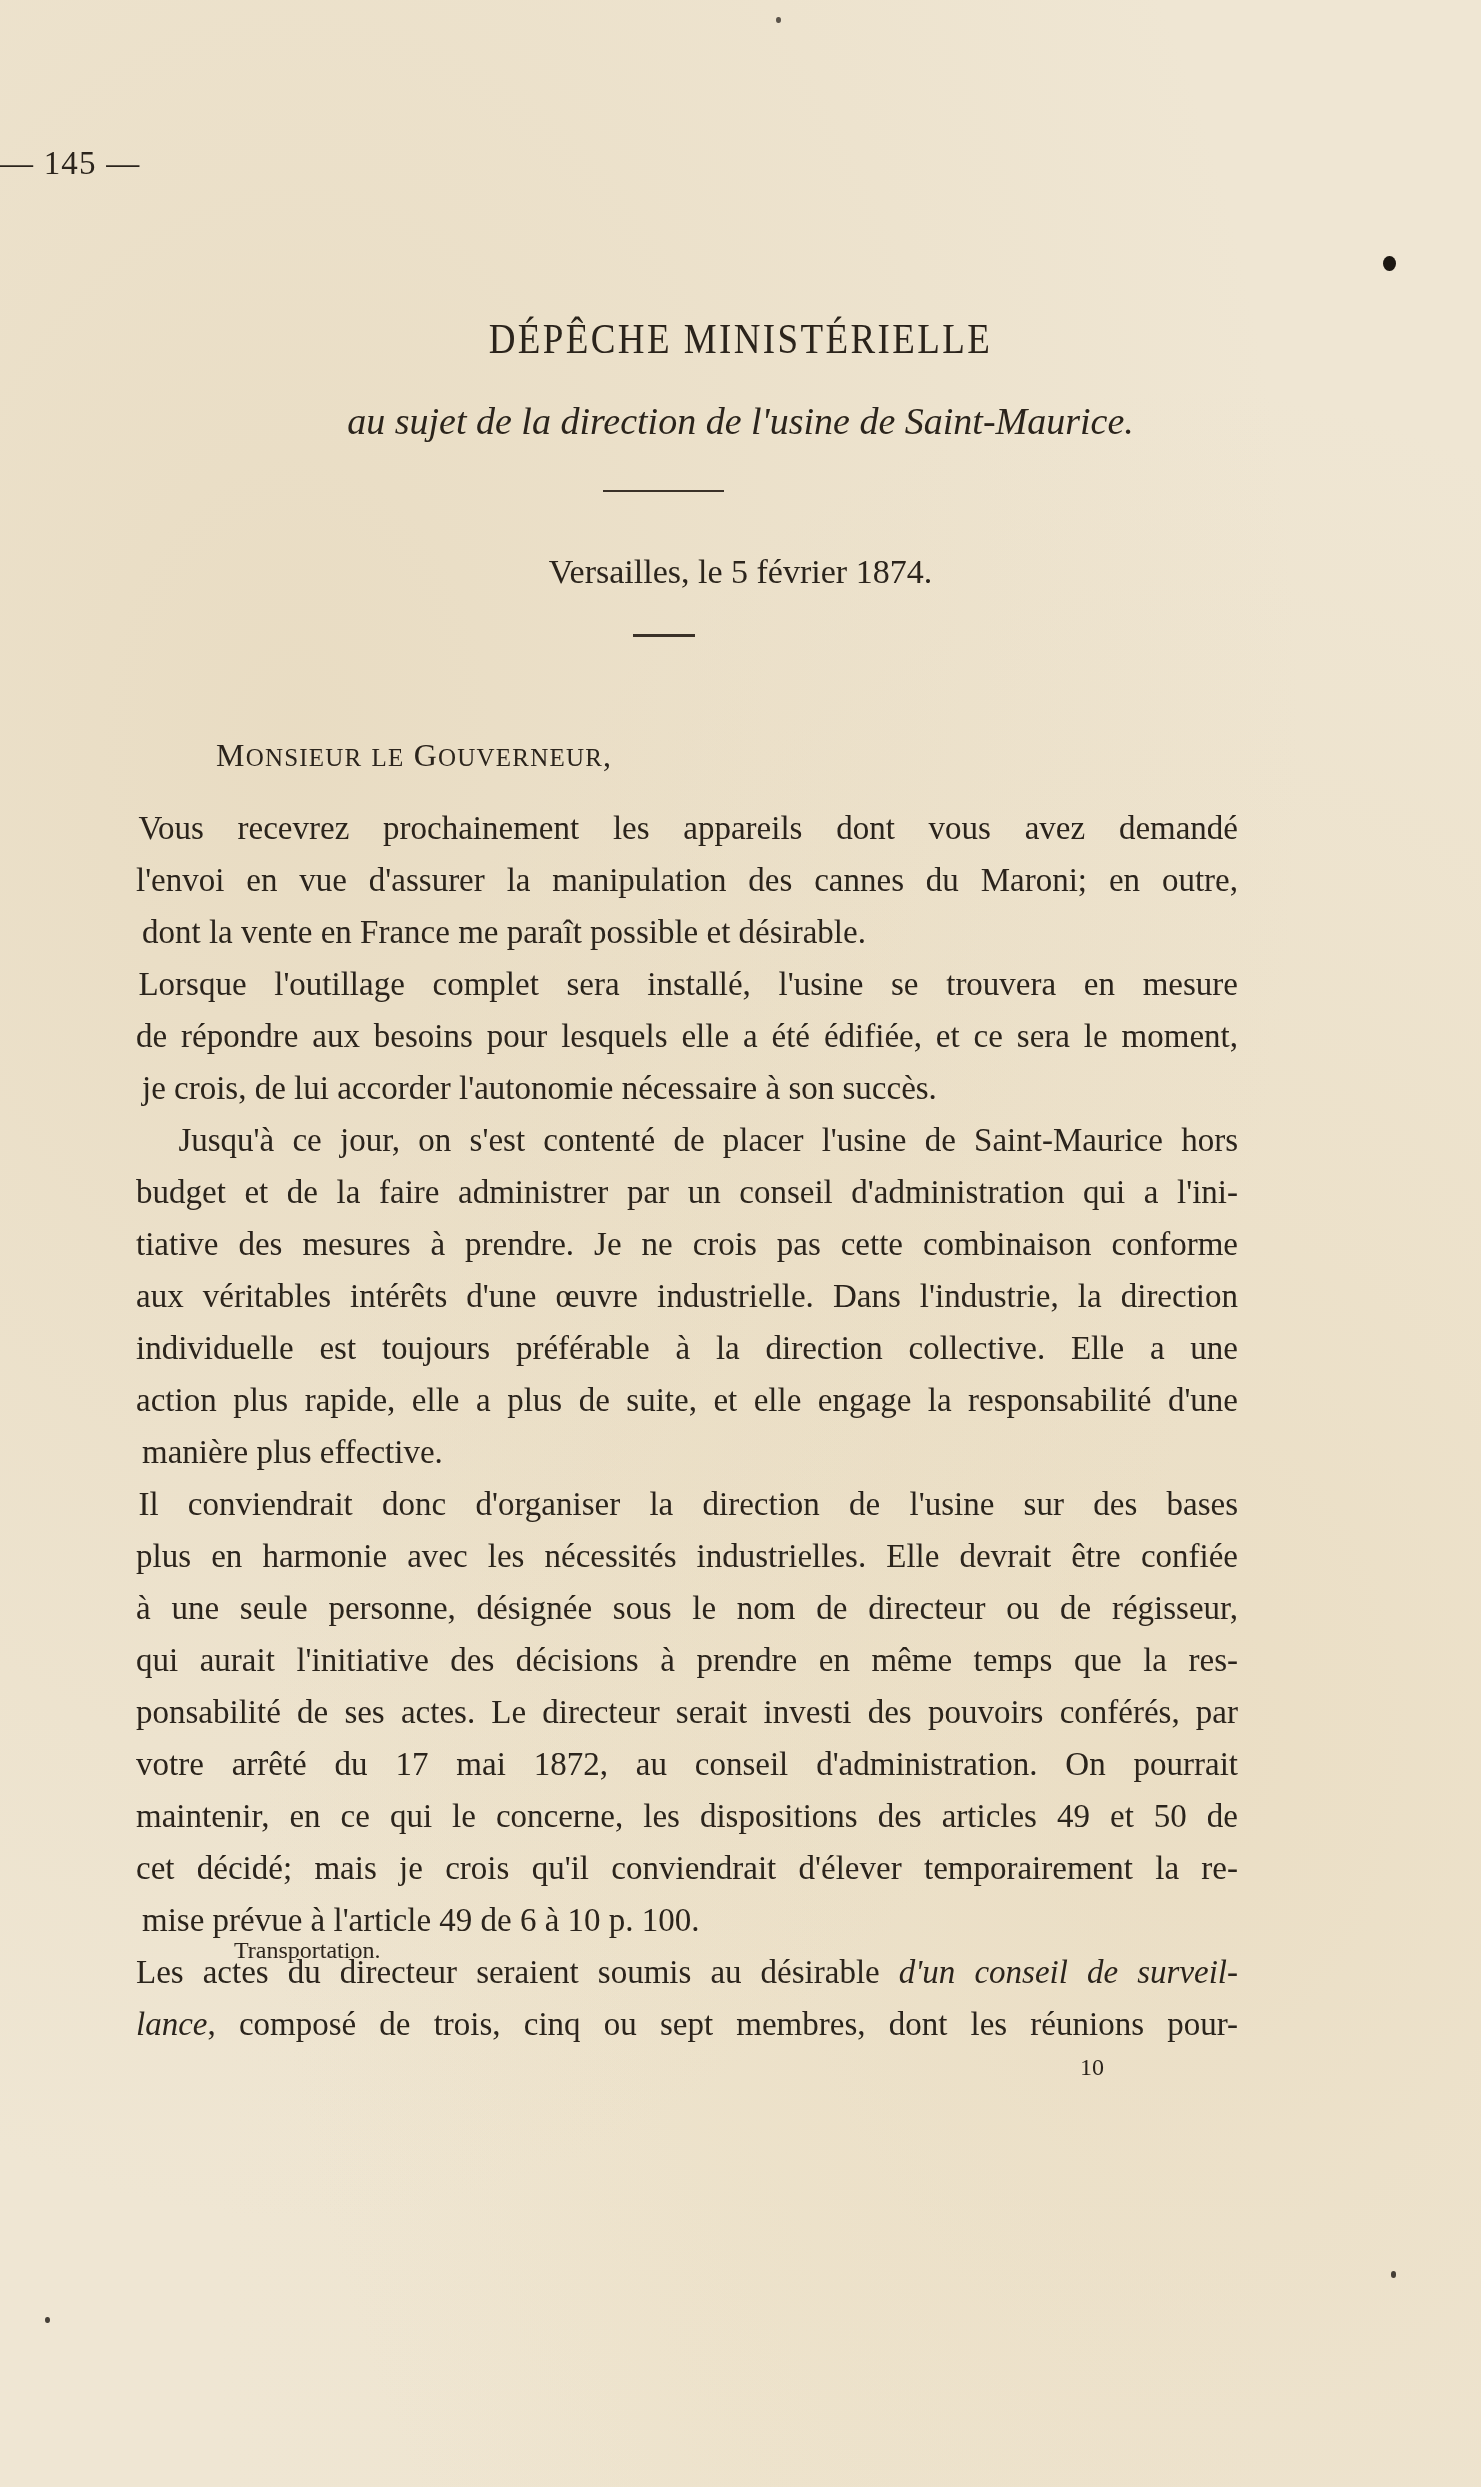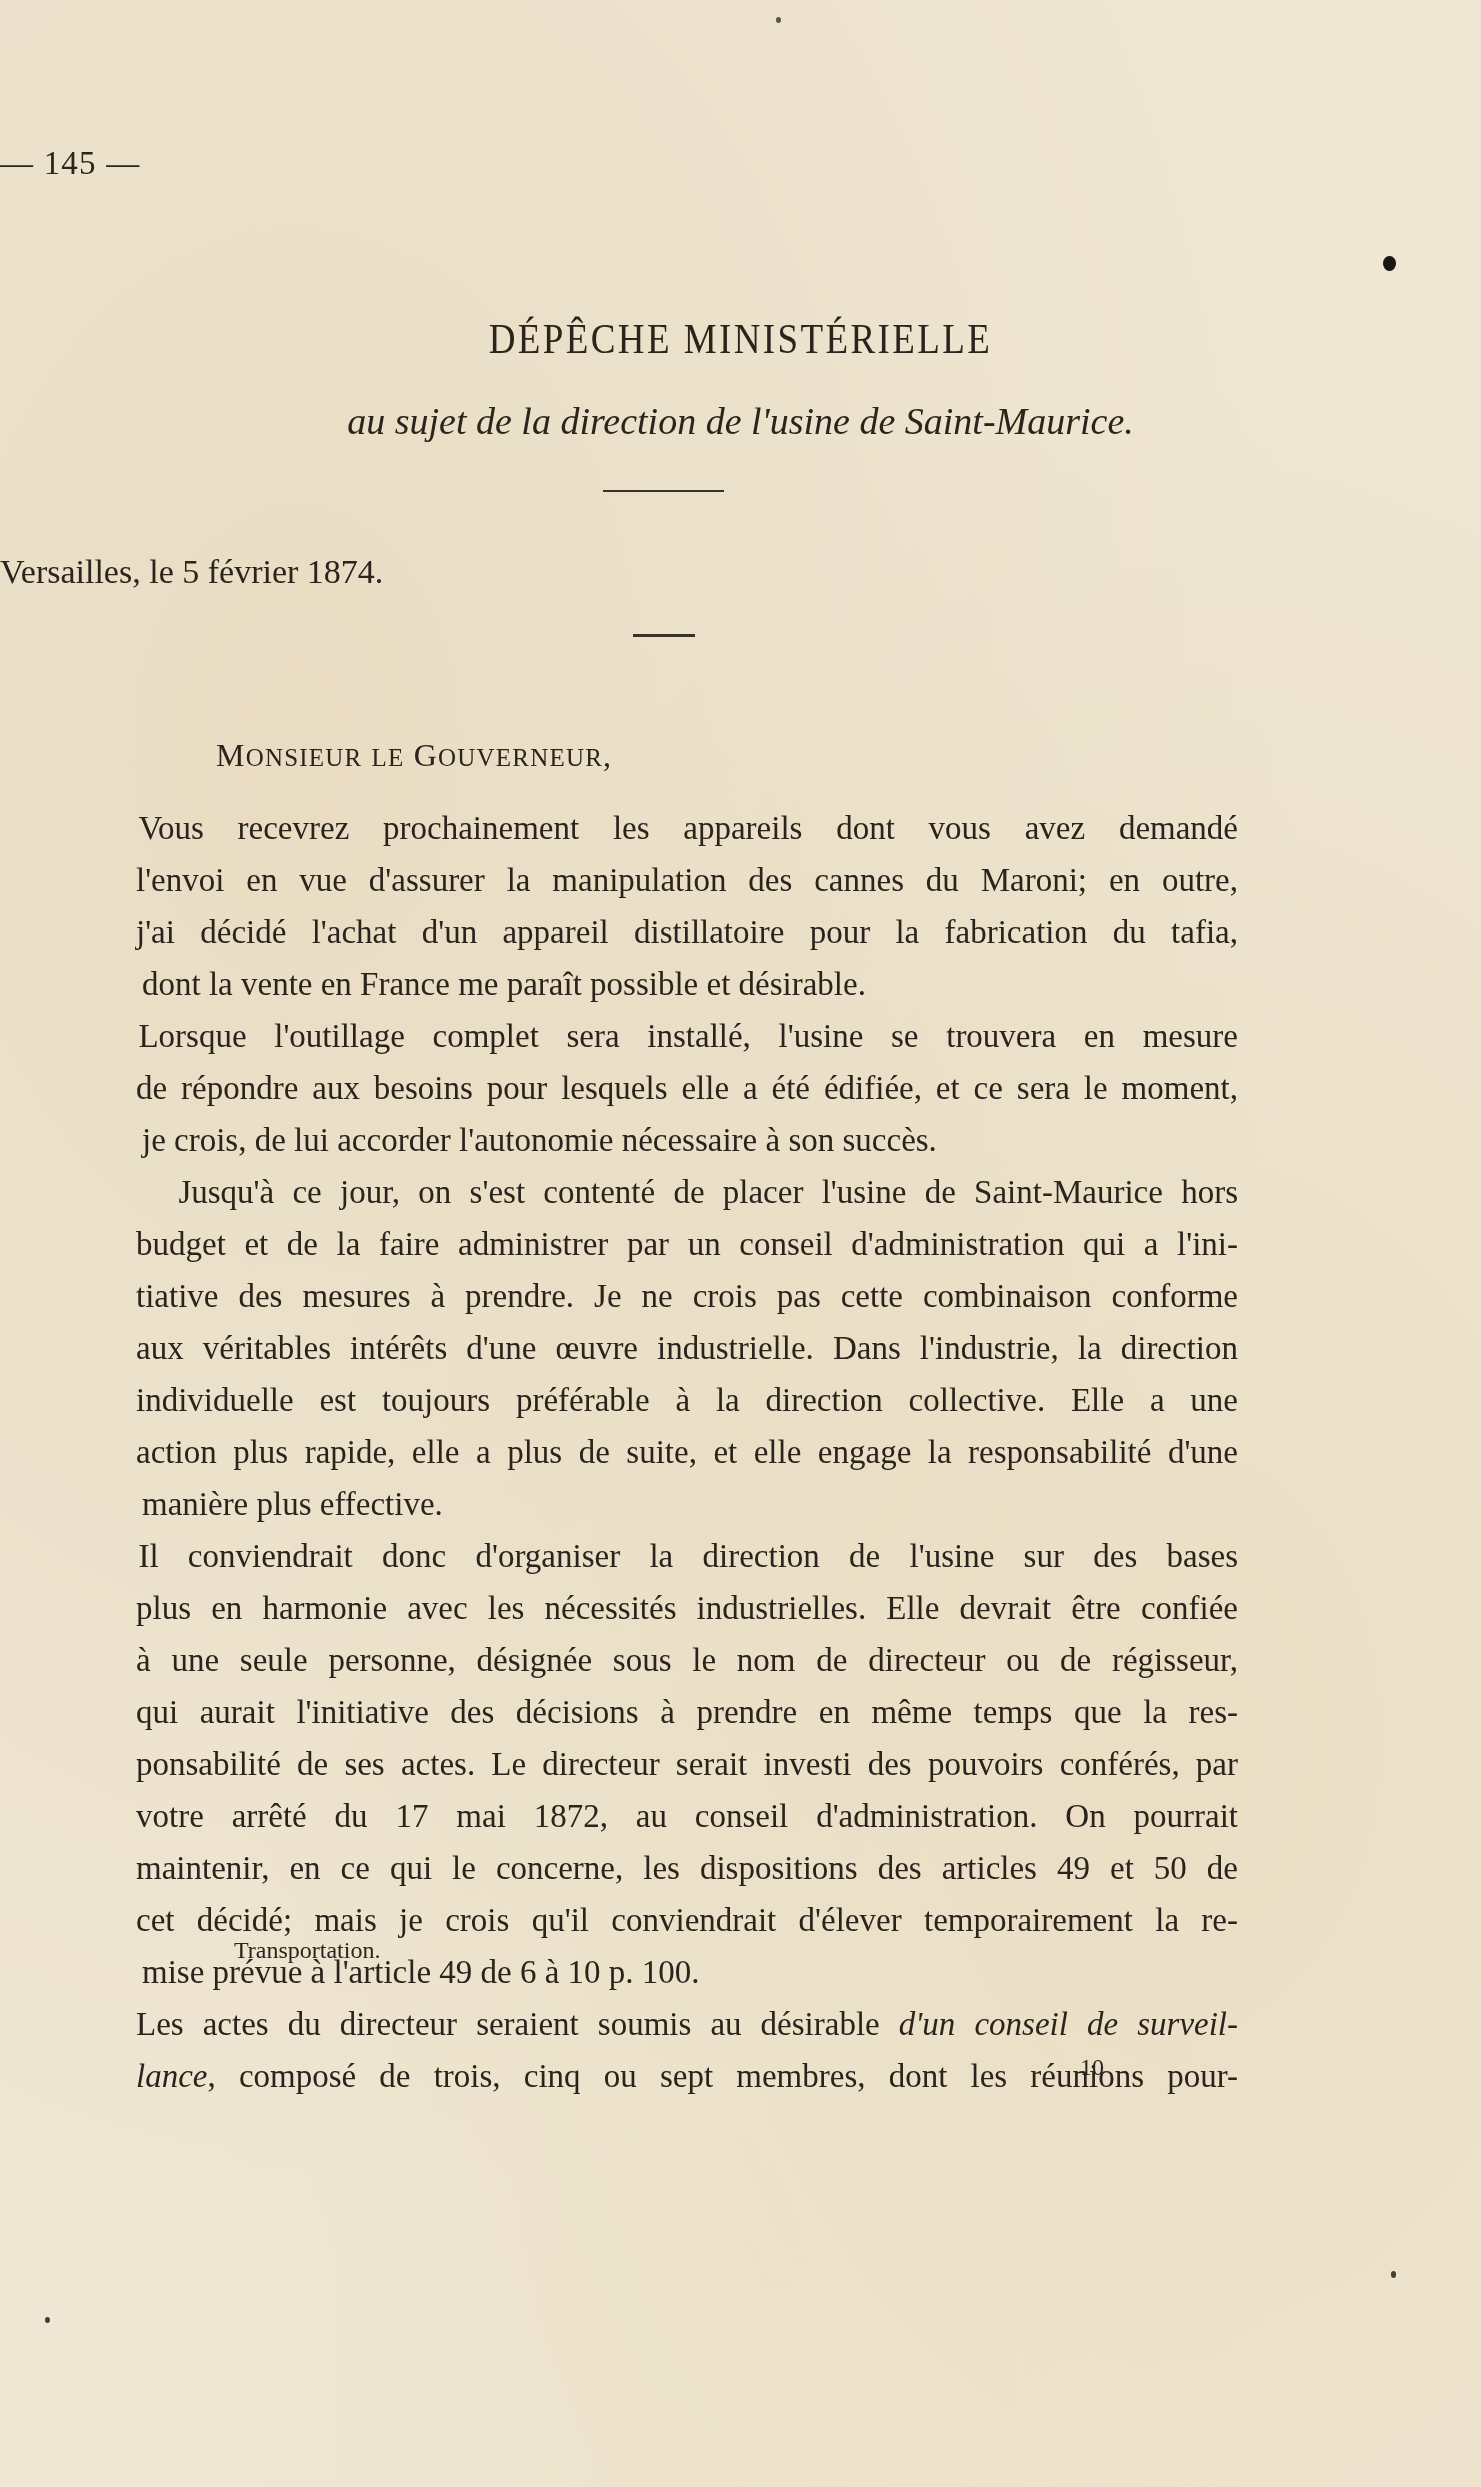--- a/index.html
+++ b/index.html
@@ -24,21 +24,21 @@
     position: absolute; top: 317px; left: 0; width: 1481px; text-align: center;
     font-size: 37px; letter-spacing: 2.4px; font-weight: normal;
     transform: scaleY(1.15);
   }
   .subtitle {
     position: absolute; top: 399px; left: 0; width: 1481px; text-align: center;
     font-size: 38px; font-style: italic;
   }
   .rule1 { position: absolute; top: 490px; left: 603px; width: 121px; height: 2.4px; background: #3a3128; }
   .dateline {
-    position: absolute; top: 553px; left: 0; width: 1481px; 
+    position: absolute; top: 553px; left: 0; width: 1481px; text-align: center;
     font-size: 34px;
   }
   .rule2 { position: absolute; top: 634px; left: 633px; width: 62px; height: 3px; background: #3a3128; }
   .salutation {
     position: absolute; top: 737px; left: 216px; font-size: 32px; letter-spacing: 1.2px;
   }
   .salutation .sc { font-size: 25px; }
   .body {
     position: absolute; top: 802px; left: 136px; width: 1102px;
     font-size: 33px; line-height: 52px;
@@ -69,21 +69,20 @@
 
   <div class="salutation">
     <span>M</span><span class="sc">ONSIEUR</span>
     <span class="sc">LE</span>
     <span>G</span><span class="sc">OUVERNEUR</span><span>,</span>
   </div>
 
   <div class="body" id="body">
       <span class="line" style="padding-left: 2.4px;">Vous recevrez prochainement les appareils dont vous avez demandé</span>
       <span class="line">l'envoi en vue d'assurer la manipulation des cannes du Maroni; en outre,</span>
-      <span class="line">j'ai décidé l'achat d'un appareil distillatoire pour la fabrication du tafia,</span>
       <span class="line last">dont la vente en France me paraît possible et désirable.</span>
       <span class="line" style="padding-left: 2.4px;">Lorsque l'outillage complet sera installé, l'usine se trouvera en mesure</span>
       <span class="line">de répondre aux besoins pour lesquels elle a été édifiée, et ce sera le moment,</span>
       <span class="line last">je crois, de lui accorder l'autonomie nécessaire à son succès.</span>
       <span class="line" style="padding-left: 2.4px; margin-left: 40px;">Jusqu'à ce jour, on s'est contenté de placer l'usine de Saint-Maurice hors</span>
       <span class="line">budget et de la faire administrer par un conseil d'administration qui a l'ini-</span>
       <span class="line">tiative des mesures à prendre. Je ne crois pas cette combinaison conforme</span>
       <span class="line">aux véritables intérêts d'une œuvre industrielle. Dans l'industrie, la direction</span>
       <span class="line">individuelle est toujours préférable à la direction collective. Elle a une</span>
       <span class="line">action plus rapide, elle a plus de suite, et elle engage la responsabilité d'une</span>

